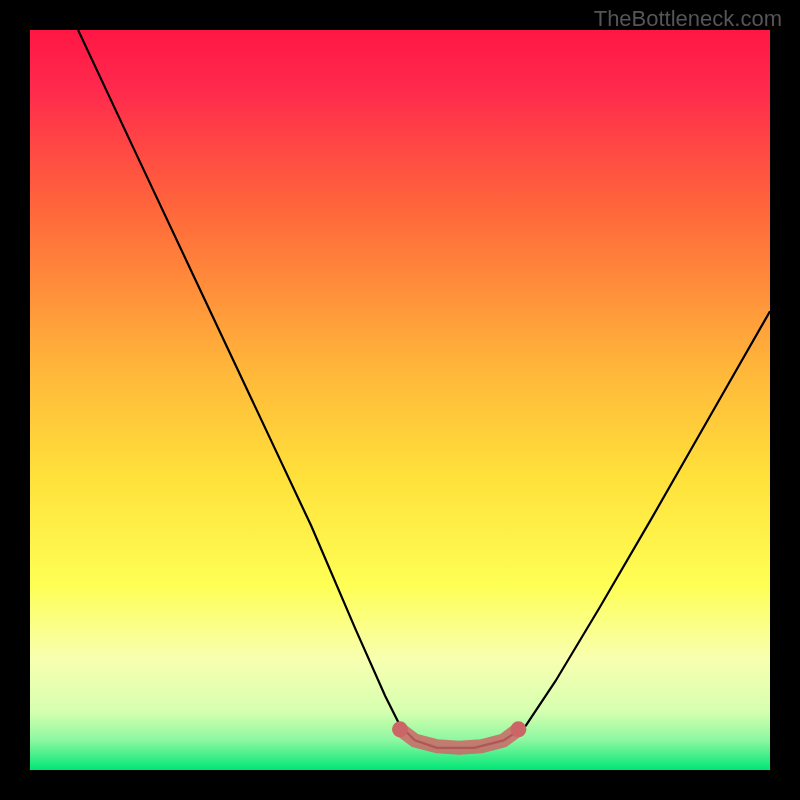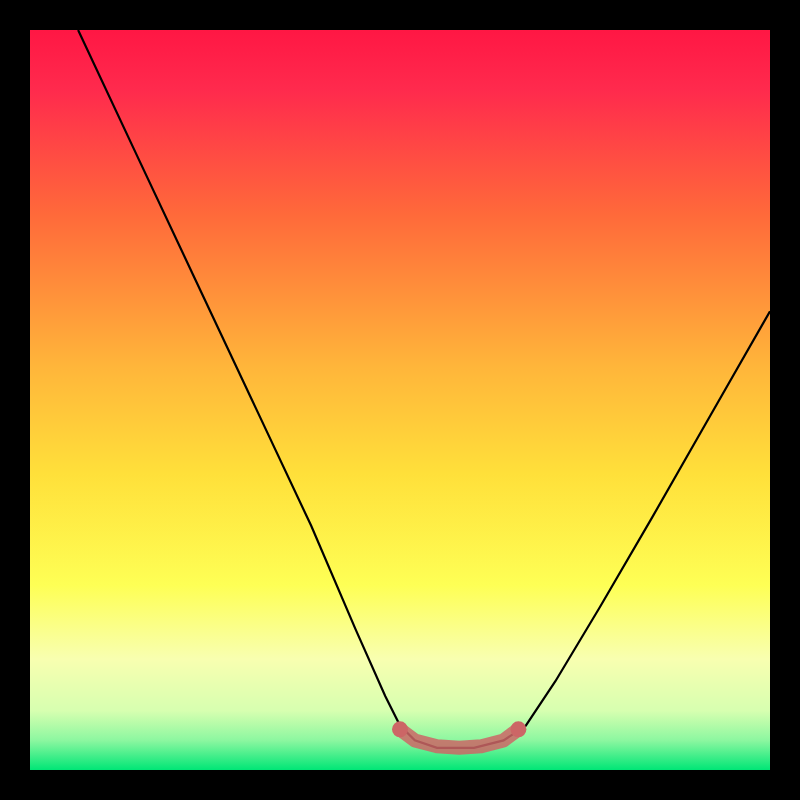--- a/index.html
+++ b/index.html
@@ -35,20 +35,21 @@
   }
   svg {
     position: absolute;
     inset: 0;
   }
 </style>
 </head>
 <body>
 
 <div class="container">
+  <div class="watermark">TheBottleneck.com</div>
 
   <div class="plot-area">
     <svg viewBox="0 0 740 740" preserveAspectRatio="none">
       <defs>
         <linearGradient id="bg-grad" x1="0" y1="0" x2="0" y2="1">
             <stop offset="0%" stop-color="#ff1744"></stop>
             <stop offset="8%" stop-color="#ff2a4d"></stop>
             <stop offset="25%" stop-color="#ff6a3a"></stop>
             <stop offset="45%" stop-color="#ffb43a"></stop>
             <stop offset="60%" stop-color="#ffe03a"></stop>

